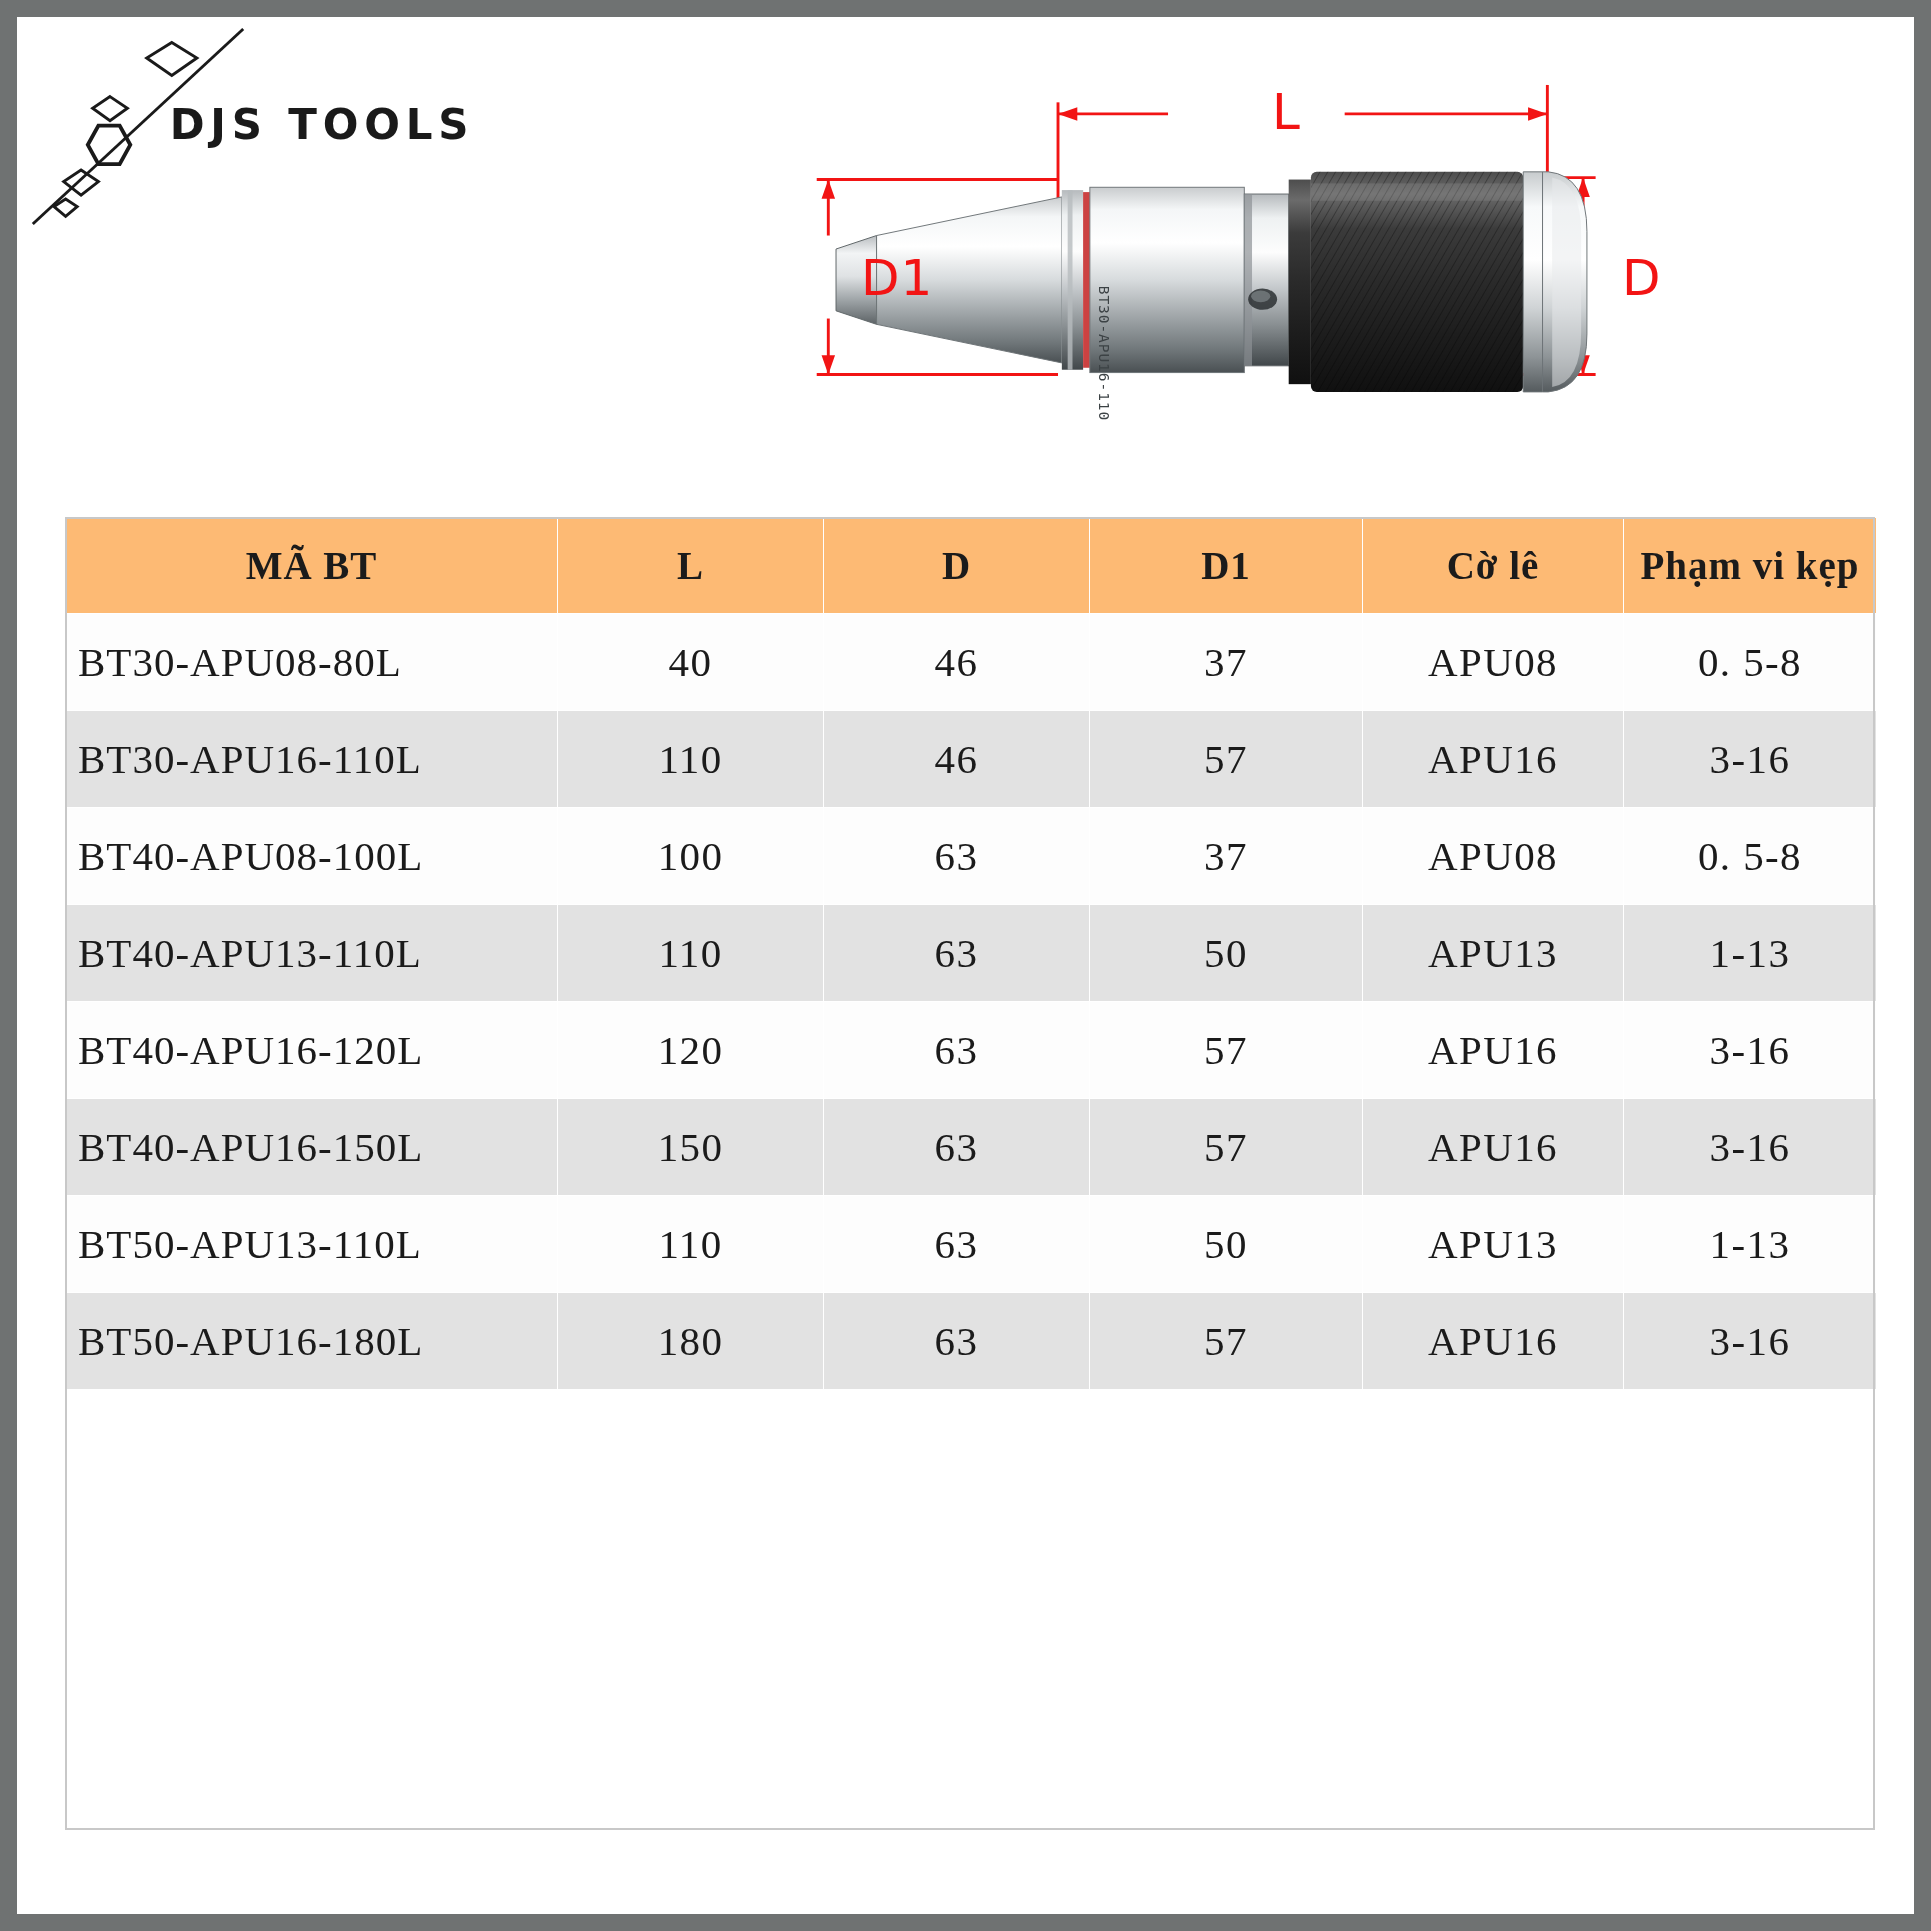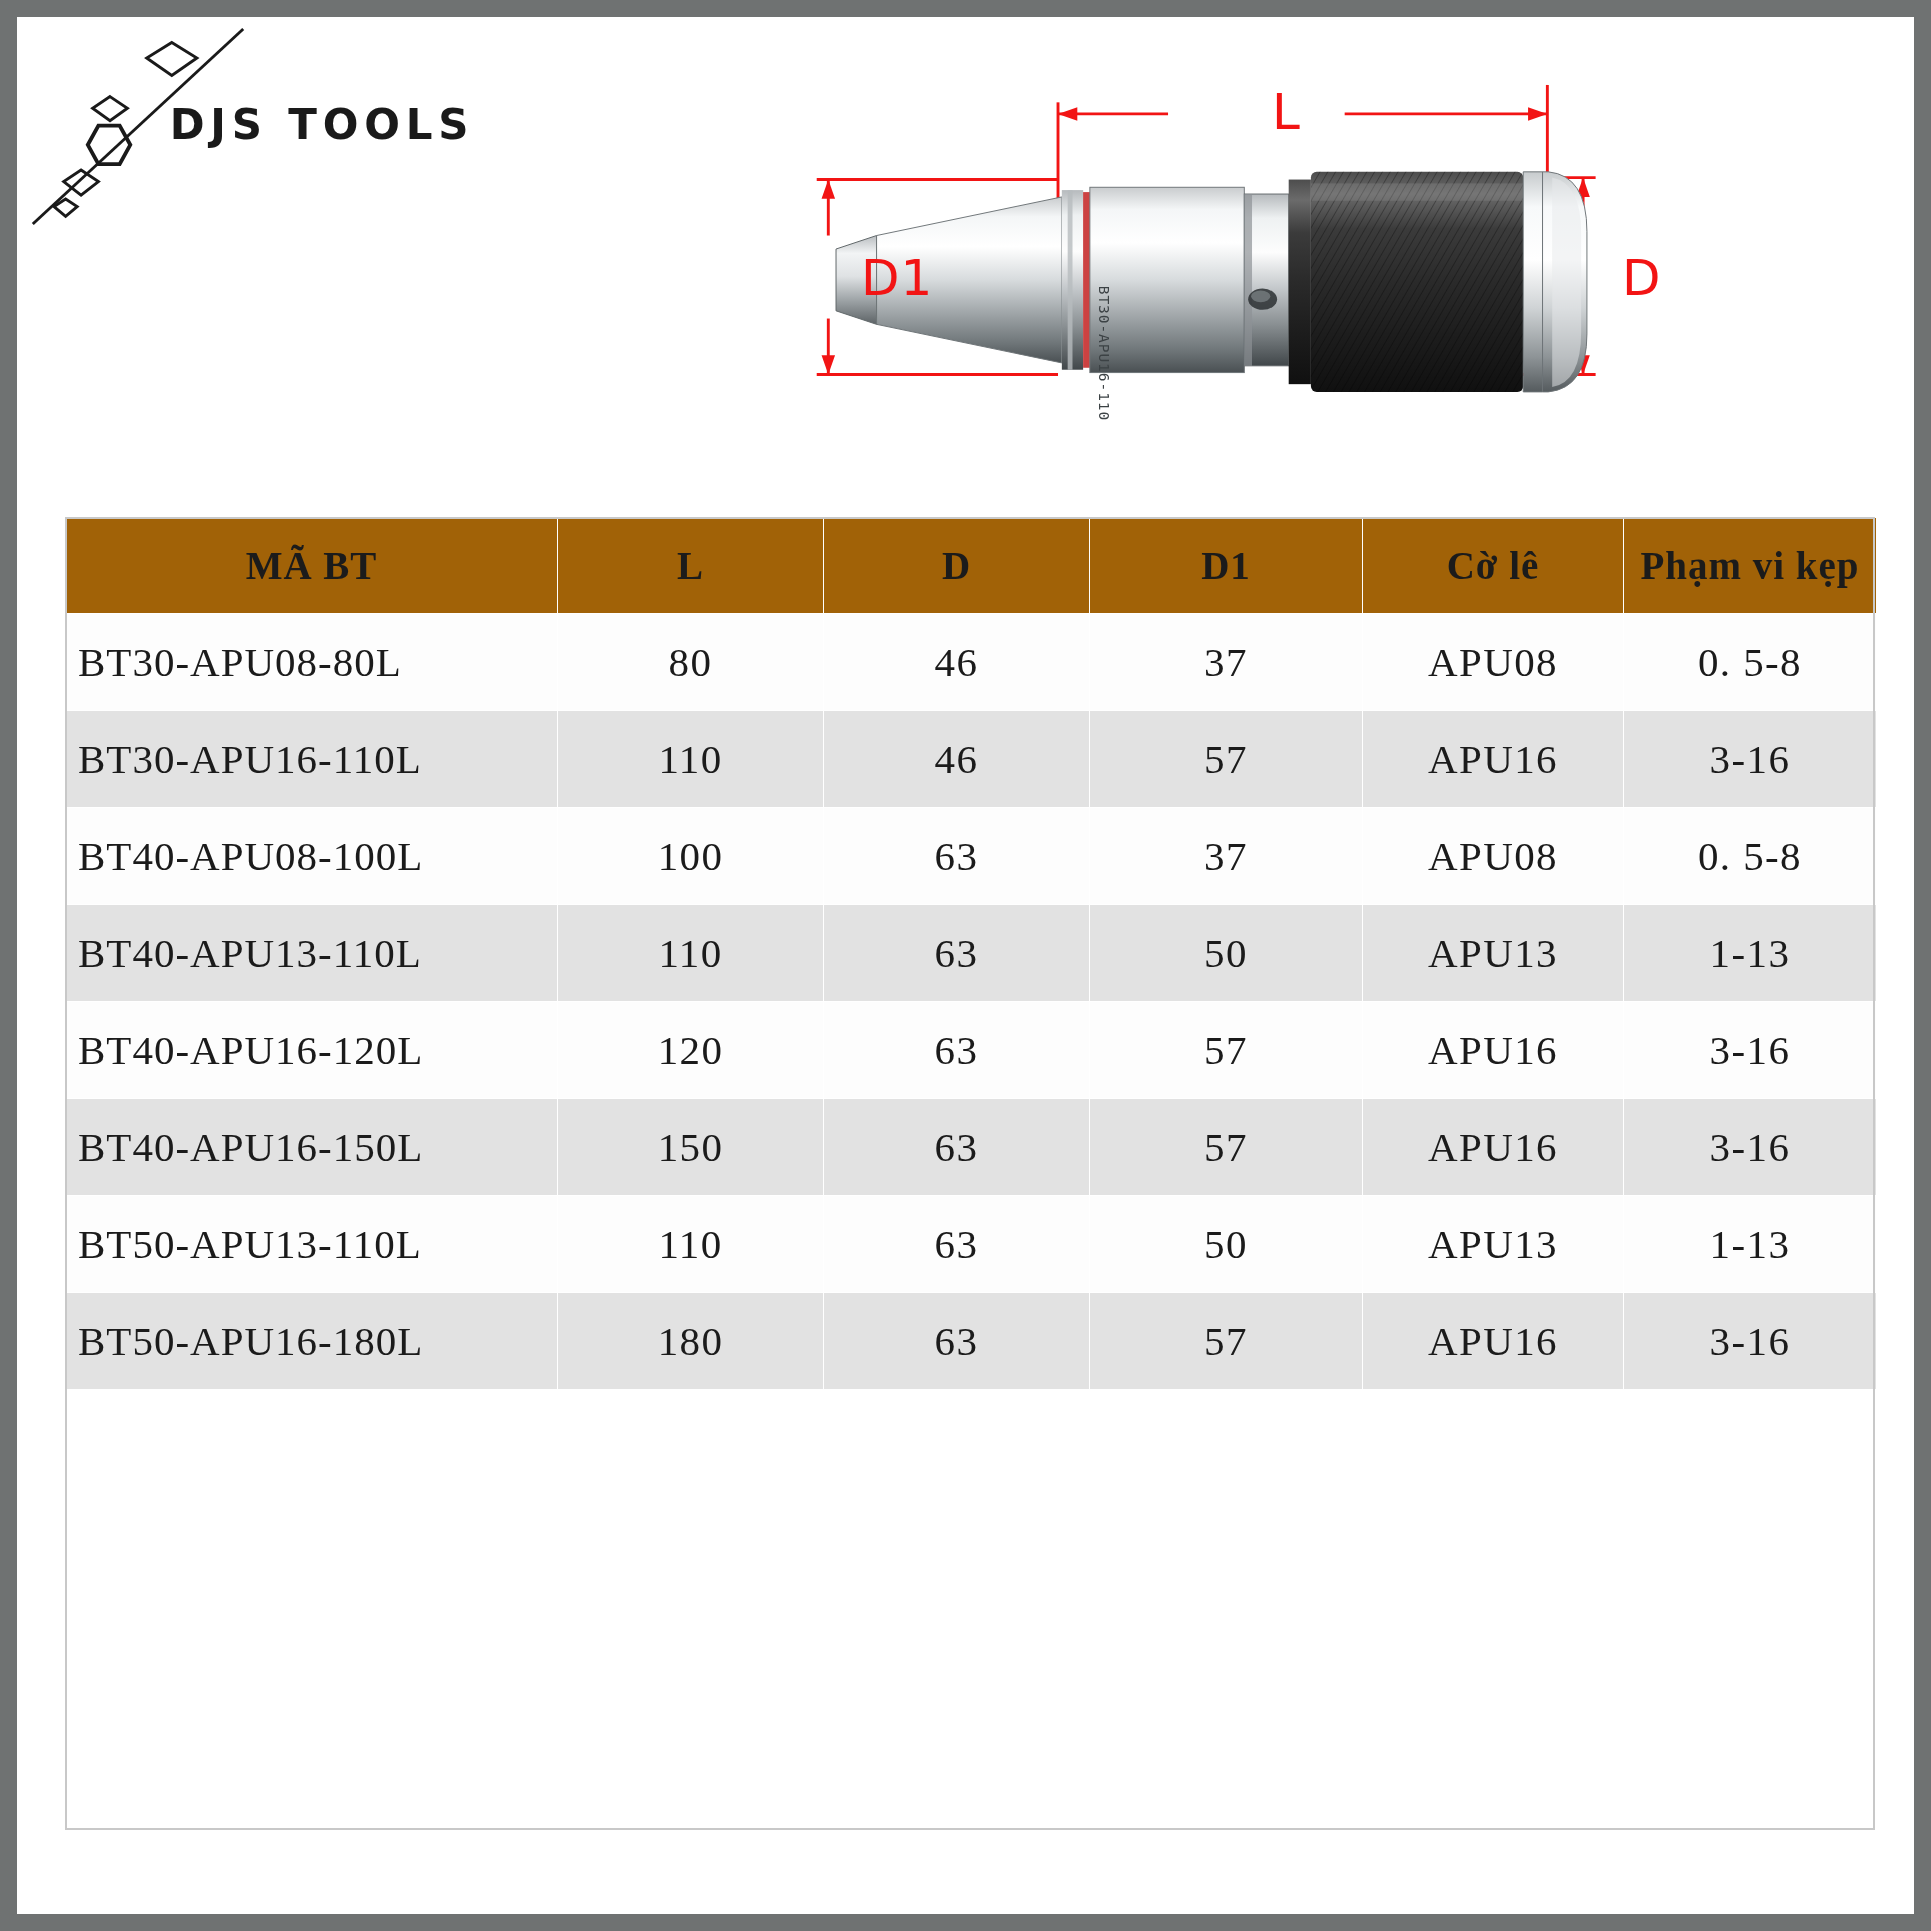--- a/index.html
+++ b/index.html
@@ -88,21 +88,21 @@
     table-layout: fixed;
   }
   table.spec th, table.spec td {
     border: 1.9px solid #ffffff;
     text-align: center;
     font-family: "Liberation Serif", serif;
     color: #1b1b1b;
     white-space: nowrap;
   }
   table.spec thead th {
-    background: #a16207;
+    background: #fdba74;
     color: #1b1b1b;
     font-size: 39px;
     font-weight: 700;
     height: 93px;
     letter-spacing: 1px;
   }
   table.spec tbody td {
     height: 94px;
     font-size: 41px;
     letter-spacing: 1.4px;
@@ -289,21 +289,21 @@
             <th>L</th>
             <th>D</th>
             <th>D1</th>
             <th>Cờ lê</th>
             <th>Phạm vi kẹp</th>
           </tr>
         </thead>
         <tbody>
           <tr>
             <td class="code">BT30-APU08-80L</td>
-            <td>80</td>
+            <td>40</td>
             <td>46</td>
             <td>37</td>
             <td>APU08</td>
             <td>0. 5-8</td>
           </tr>
           <tr>
             <td class="code">BT30-APU16-110L</td>
             <td>110</td>
             <td>46</td>
             <td>57</td>

